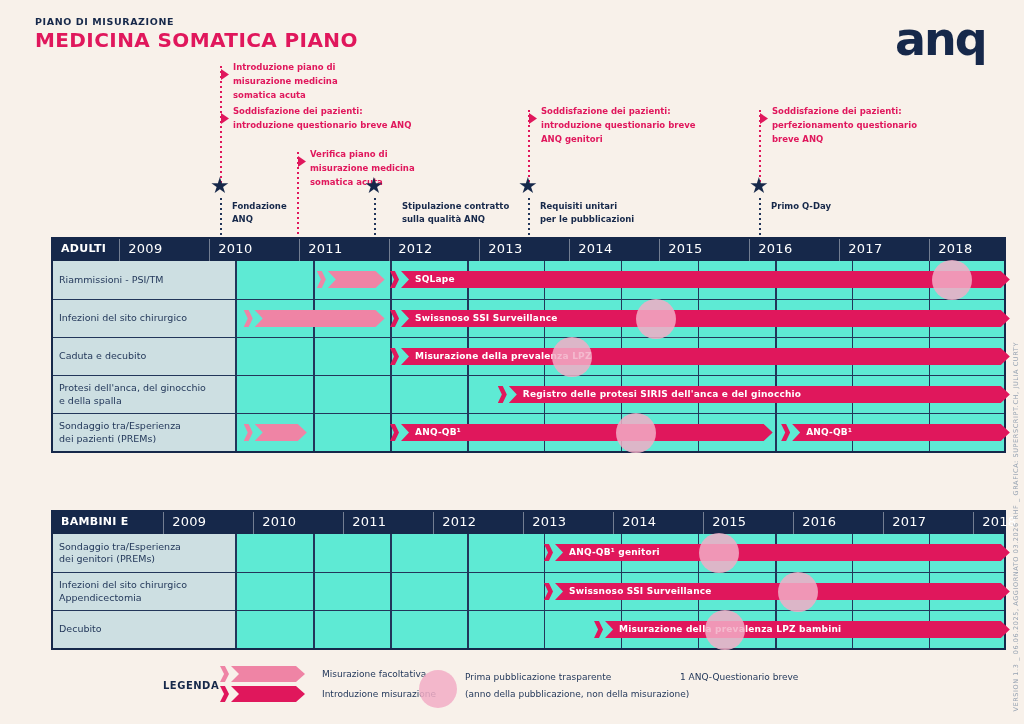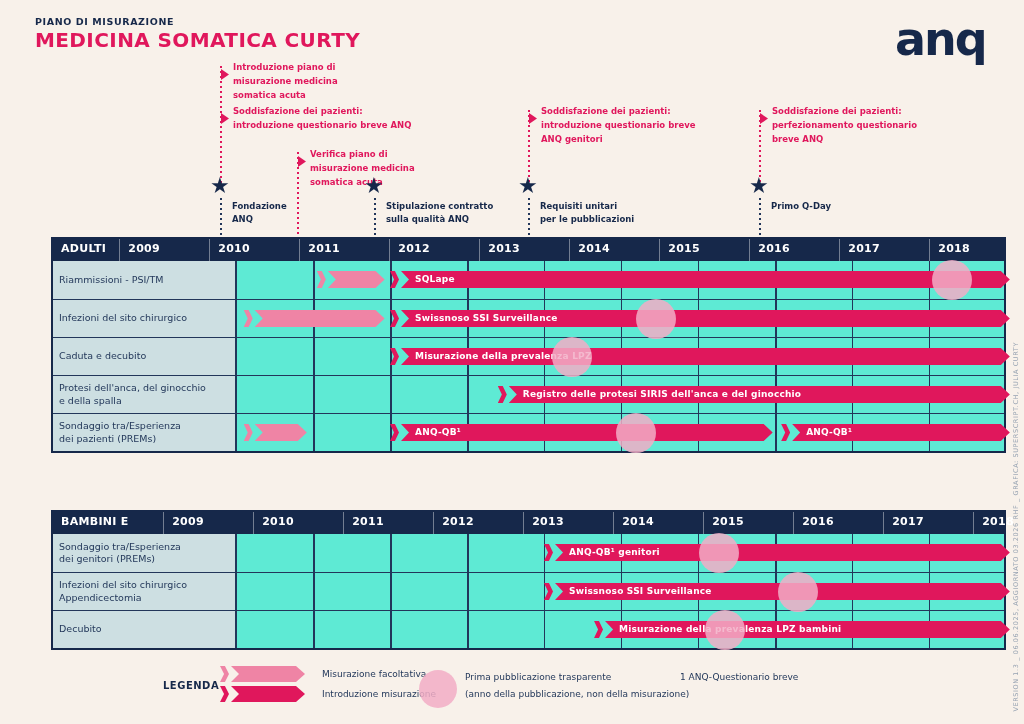--- a/index.html
+++ b/index.html
@@ -17,21 +17,21 @@
   .dot-navy{background:repeating-linear-gradient(180deg,#22365a 0 2px,transparent 2px 5px);}
   .ann-arrow{position:absolute;width:8px;height:11px;background:#e0175c;clip-path:polygon(0 0,100% 50%,0 100%);}
   .ann-text{position:absolute;color:#e0175c;font-weight:bold;font-size:8.5px;line-height:14px;white-space:pre;}
   .star{position:absolute;color:#16284a;font-size:22px;line-height:22px;}
   .ms-label{position:absolute;color:#16284a;font-weight:bold;font-size:8.5px;line-height:13px;white-space:pre;}
   
   .gantt{position:absolute;left:51px;width:955px;border:2px solid #16284a;background:#5eead4;}
   .g-head{display:flex;height:22px;background:#16284a;}
   .g-title{width:183px;color:#fff;font-weight:bold;font-size:11px;line-height:20px;padding-left:8px;letter-spacing:.3px;}
   .g-years{display:flex;flex:1;}
-  .g-year{width:77px;color:#fff;font-weight:bold;font-size:11px;line-height:20px;padding-left:8px;
+  .g-year{width:77px;color:#fff;font-weight:normal;font-size:13px;line-height:20px;padding-left:8px;
           border-left:1px solid rgba(255,255,255,.4);letter-spacing:.3px;margin-left:13px;}
   .g-row{display:flex;height:38px;border-top:1.5px solid #22365a;}
   .g-row:first-child{border-top:none;justify-content:center;}
   .g-label{width:183px;background:#cddfe2;border-right:1.5px solid #22365a;color:#24395b;
            font-size:9.5px;line-height:12.5px;display:flex;align-items:center;padding:0 6px;white-space:pre;}
   .g-tl{position:relative;flex:1;background:repeating-linear-gradient(90deg,#22365a 0 1.5px,transparent 1.5px 77px);overflow:visible;}
   .bar{position:absolute;top:10px;height:17px;display:flex;z-index:2;}
   .lead{width:9px;height:100%;flex:none;margin-right:2px;
         clip-path:polygon(0 0,55% 0,100% 50%,55% 100%,0 100%,45% 50%);}
   .bbody{flex:1;height:100%;color:#fff;font-size:9px;font-weight:bold;line-height:17px;padding-left:14px;
@@ -49,21 +49,21 @@
   
   .vfooter{position:absolute;right:4px;bottom:12px;writing-mode:vertical-rl;transform:rotate(180deg);
            font-size:6.5px;color:#97a3b2;letter-spacing:.6px;}
 </style>
 </head>
 <body>
 
 <div id="canvas">
 
   <div class="kicker">PIANO DI MISURAZIONE</div>
-  <div class="title">MEDICINA SOMATICA CURTY</div>
+  <div class="title">MEDICINA SOMATICA PIANO</div>
   <div class="logo">anq</div>
 
   <div id="ann-layer">
       <div class="dot-pink" style="left: 220px; top: 66px; height: 121px;"></div>
       <div class="ann-arrow" style="left: 221px; top: 69px;"></div>
       <div class="ann-text" style="left: 233px; top: 60px;">Introduzione piano di
 misurazione medicina
 somatica acuta</div>
       <div class="ann-arrow" style="left: 221px; top: 113px;"></div>
       <div class="ann-text" style="left: 233px; top: 104px;">Soddisfazione dei pazienti:
@@ -82,21 +82,21 @@
       <div class="ann-arrow" style="left: 760px; top: 113px;"></div>
       <div class="ann-text" style="left: 772px; top: 104px;">Soddisfazione dei pazienti:
 perfezionamento questionario
 breve ANQ</div>
       <div class="dot-navy" style="left: 220px; top: 198px; height: 38px;"></div>
       <div class="star" style="left: 210px; top: 175px;">★</div>
       <div class="ms-label" style="left: 232px; top: 200px;">Fondazione
 ANQ</div>
       <div class="dot-navy" style="left: 374px; top: 198px; height: 38px;"></div>
       <div class="star" style="left: 364px; top: 175px;">★</div>
-      <div class="ms-label" style="left: 386px; top: 200px;">Stipulazione contratto
+      <div class="ms-label" style="left: 402px; top: 200px;">Stipulazione contratto
 sulla qualità ANQ</div>
       <div class="dot-navy" style="left: 528px; top: 198px; height: 38px;"></div>
       <div class="star" style="left: 518px; top: 175px;">★</div>
       <div class="ms-label" style="left: 540px; top: 200px;">Requisiti unitari
 per le pubblicazioni</div>
       <div class="dot-navy" style="left: 759px; top: 198px; height: 38px;"></div>
       <div class="star" style="left: 749px; top: 175px;">★</div>
       <div class="ms-label" style="left: 771px; top: 200px;">Primo Q-Day</div>
     </div>
 

